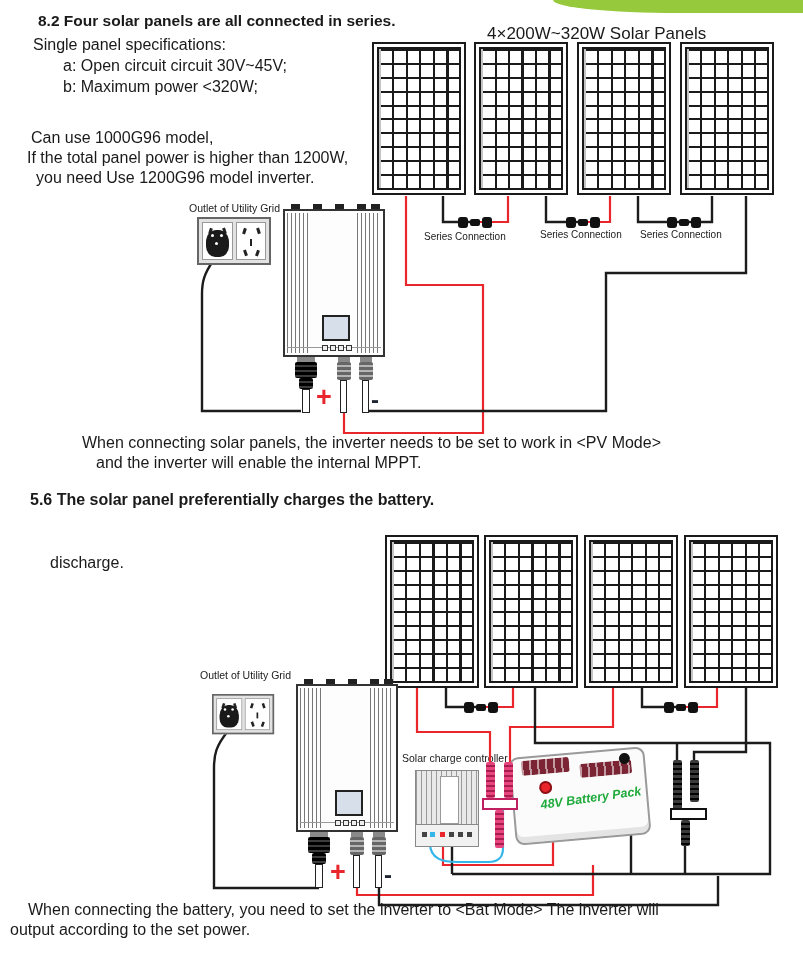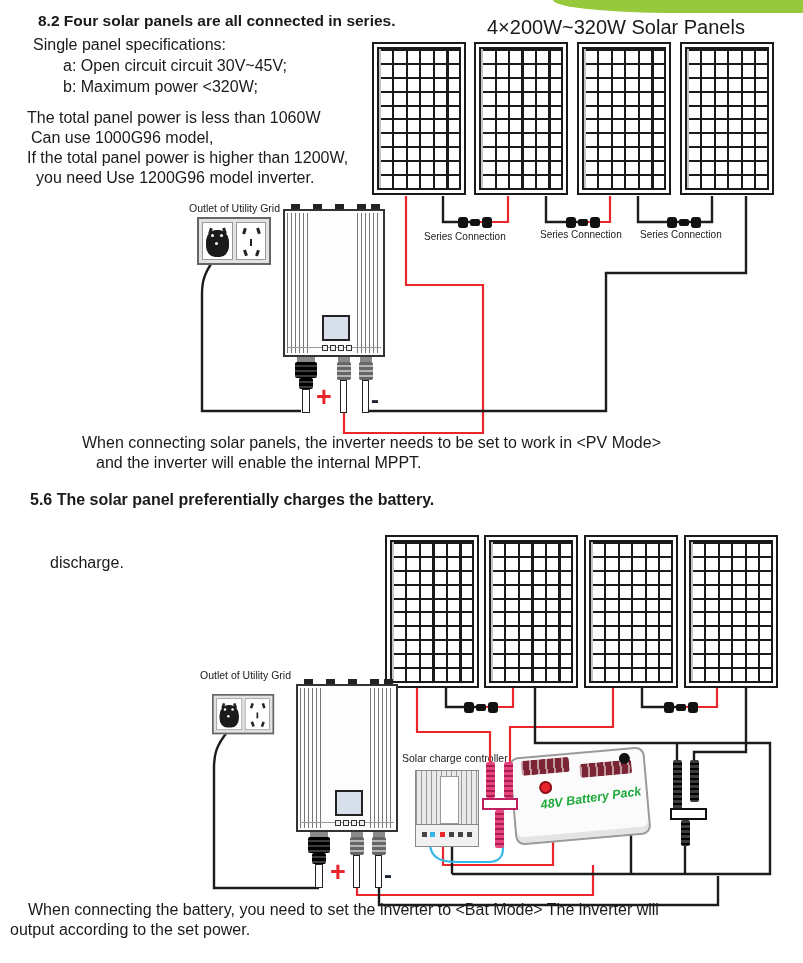--- a/index.html
+++ b/index.html
@@ -127,25 +127,24 @@
       <path d="M452,842 V874"></path>
       <path d="M379,886 V905 H718 V876"></path>
       <path d="M228,731 C216,746 214,754 214,768 V888 H319"></path>
     </g>
     <g fill="none" stroke="#35b6e9" stroke-width="2.2">
       <path d="M430,843 C430,860 444,862 458,862 H488 C500,862 503,856 503,848 V800"></path>
     </g>
   </svg>
 
   <div class="txt h-bold" style="left:38px;top:12px">8.2 Four solar panels are all connected in series.</div>
-  <div class="txt" style="left:487px;top:16px;font-size:20px">4×200W~320W Solar Panels</div>
+  <div class="txt" style="left:487px;top:24px;font-size:17px">4×200W~320W Solar Panels</div>
   <div class="txt body-txt" style="left:33px;top:36px">Single panel specifications:</div>
   <div class="txt body-txt" style="left:63px;top:57px">a: Open circuit circuit 30V~45V;</div>
   <div class="txt body-txt" style="left:63px;top:78px">b: Maximum power &lt;320W;</div>
-  <div class="txt body-txt" style="left:27px;top:109px">The total panel power is less than 1060W</div>
   <div class="txt body-txt" style="left:31px;top:129px">Can use 1000G96 model,</div>
   <div class="txt body-txt" style="left:27px;top:149px">If the total panel power is higher than 1200W,</div>
   <div class="txt body-txt" style="left:36px;top:169px">you need Use 1200G96 model inverter.</div>
 
   <div class="panel" style="left:372px;top:42px">
       <div class="cells"></div>
     </div>
   <div class="panel" style="left:474px;top:42px">
       <div class="cells"></div>
     </div>

